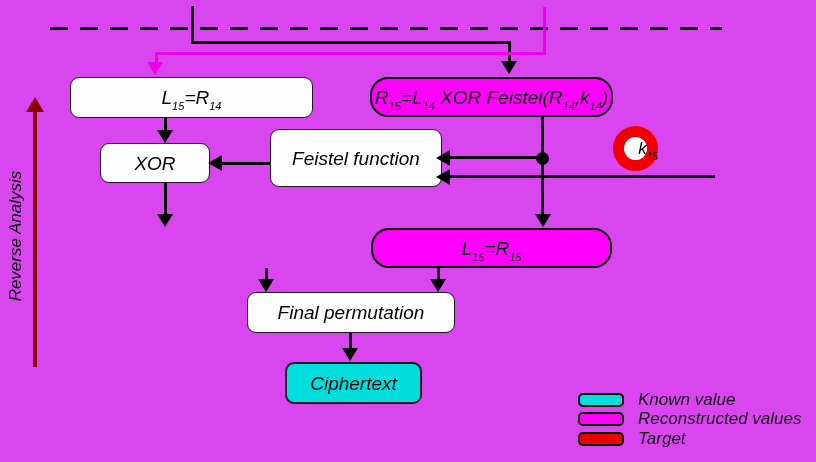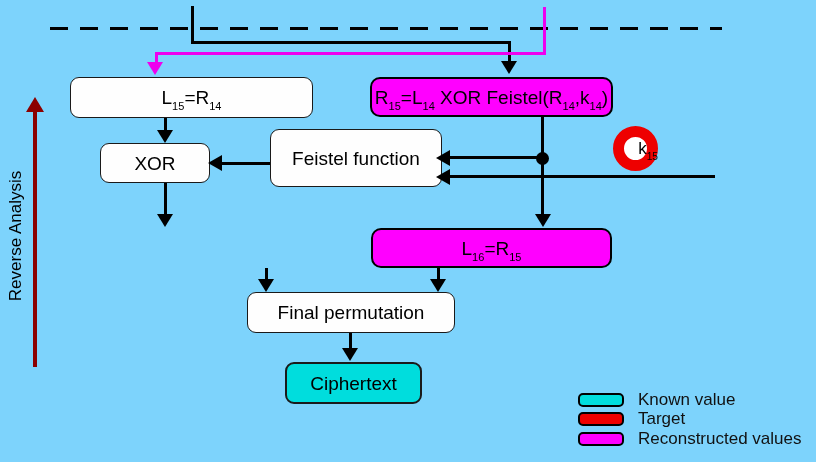--- a/index.html
+++ b/index.html
@@ -1,28 +1,28 @@
 <!DOCTYPE html>
 <html><head>
 <meta charset="utf-8">
 <style>
   html,body{margin:0;padding:0;background:#fff;}
   *{box-sizing:border-box;}
   #stage{
-    position:relative;width:816px;height:462px;background:#7dd3fc;overflow:hidden;
-    font-family:"Liberation Sans","DejaVu Sans",sans-serif;color:#000;
+    position:relative;width:816px;height:462px;background:#d946ef;overflow:hidden;
+    font-family:"Liberation Sans","DejaVu Sans",sans-serif;color:#000;font-style:italic;
   }
   
   .node{
     position:absolute;display:flex;align-items:center;justify-content:center;
     font-size:19px;white-space:nowrap;line-height:1;
   }
   .node sub{font-size:0.58em;line-height:0;position:relative;top:0.12em;}
   .white-box{background:#fefefe;border:1.7px solid #1a1a1a;border-radius:9px;}
-  .magenta-box{background:#ff00ff;border:2.3px solid #000;border-radius:10px;}
+  .magenta-box{background:#ff00ff;border:2.3px solid #000;border-radius:18px;}
   .cyan-box{background:#00dddd;border:2.3px solid #1a1a1a;border-radius:9px;}
   
   .hline,.vline{position:absolute;background:#000;}
   .hline{height:3px;}
   .vline{width:3px;}
   .m{background:#ee00ee;}
   .dashes{
     position:absolute;left:50px;top:27px;width:672px;height:3.4px;
     background:repeating-linear-gradient(90deg,#000 0 18px,transparent 18px 30px);
   }
@@ -134,22 +134,22 @@
   <div class="rev-line"></div>
   <div class="head up rev-head"></div>
   <div class="side-label">Reverse Analysis</div>
 
   <div class="legend">
     <div class="legend-row">
       <span class="legend-swatch" style="background: rgb(0, 221, 221);"></span>
       <span class="legend-label">Known value</span>
     </div>
     <div class="legend-row">
+      <span class="legend-swatch" style="background: rgb(255, 0, 255);"></span>
+      <span class="legend-label">Reconstructed values</span>
+    </div>
+    <div class="legend-row">
       <span class="legend-swatch" style="background: rgb(238, 0, 0);"></span>
       <span class="legend-label">Target</span>
-    </div>
-    <div class="legend-row">
-      <span class="legend-swatch" style="background: rgb(255, 0, 255);"></span>
-      <span class="legend-label">Reconstructed values</span>
     </div>
   </div>
 
 </div>
 
 </body></html>

